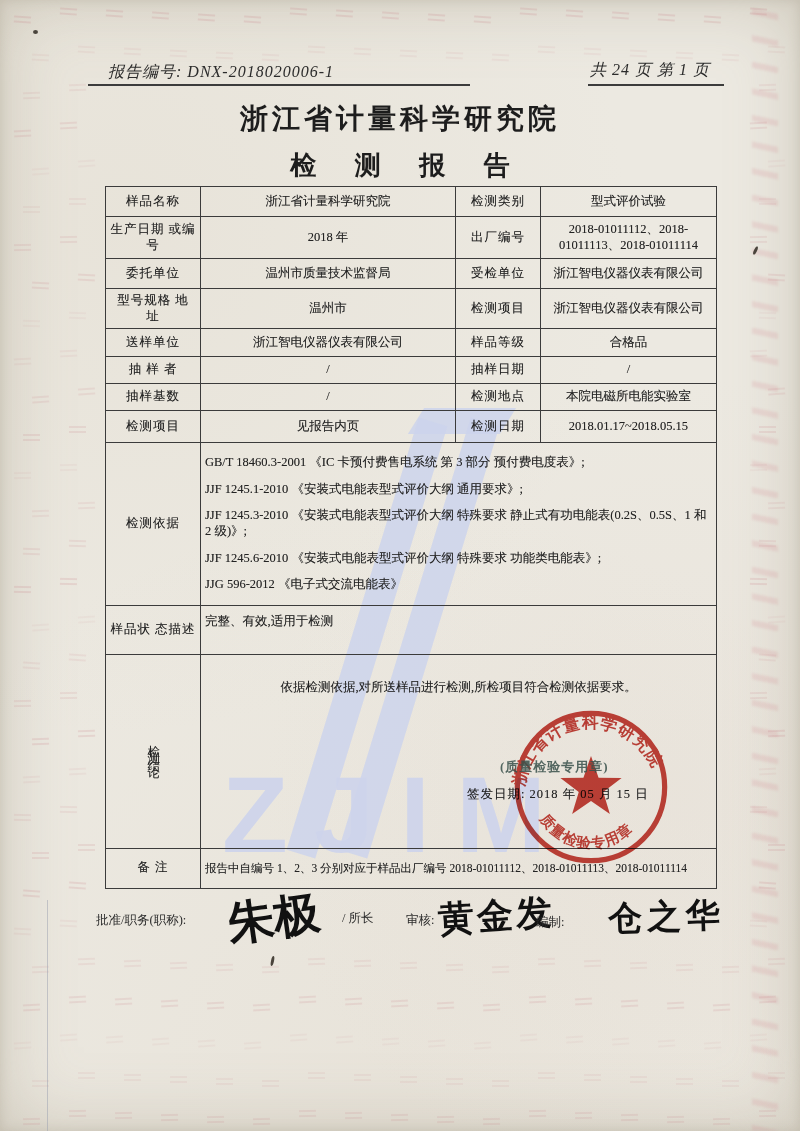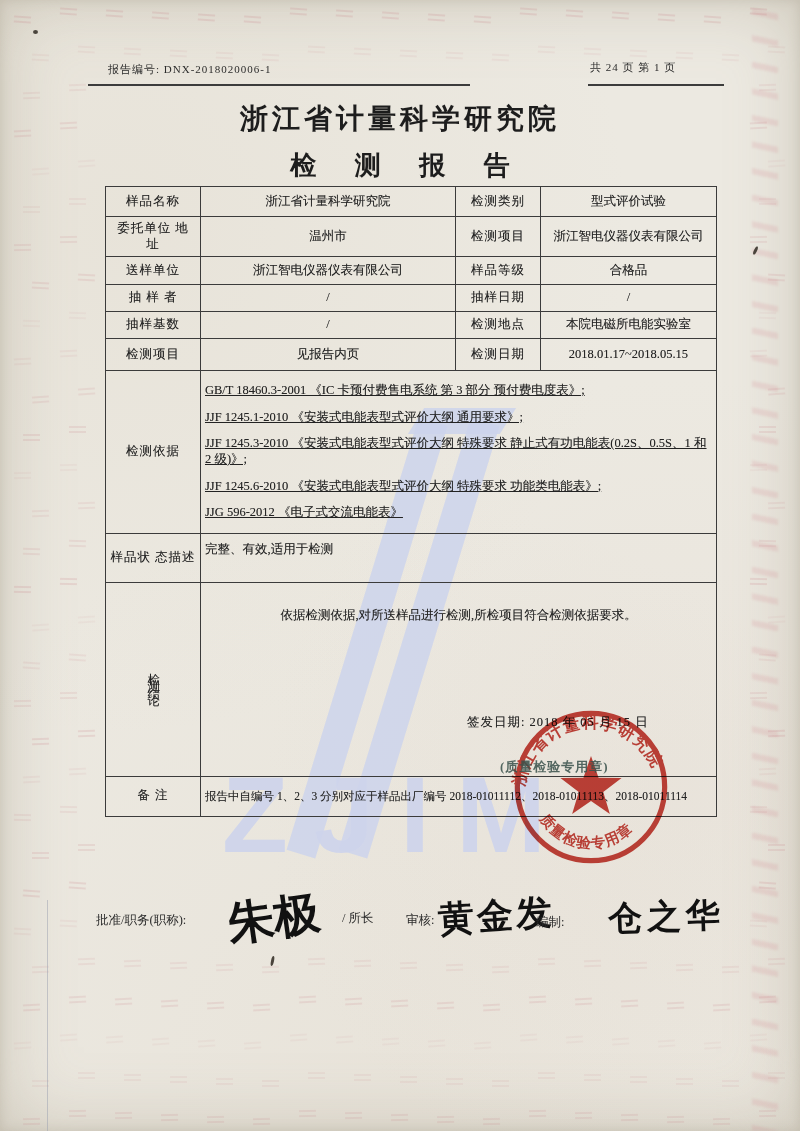--- a/index.html
+++ b/index.html
@@ -8,32 +8,32 @@
     background:
       radial-gradient(circle at 15% 20%, rgba(214,204,186,.20), transparent 45%),
       radial-gradient(circle at 85% 70%, rgba(222,206,196,.16), transparent 40%),
       radial-gradient(circle at 50% 95%, rgba(216,204,188,.18), transparent 50%),
       #ece9e1;
     box-shadow: inset 0 0 70px rgba(150,138,116,.35), inset 0 0 12px rgba(140,130,110,.25);
     font-family:"Liberation Serif","DejaVu Serif",serif; color:#222;
   }
   .abs{position:absolute;}
   
-  .hdr-text{font-size:11px; letter-spacing:1px; color:#2b2b2b; white-space:nowrap;}
+  .hdr-text{font-size:16px; letter-spacing:1px; color:#2b2b2b; white-space:nowrap;font-style:italic;}
   .rule{height:2px; background:#3c3c3c;}
   .org-title{width:800px; text-align:center; font-size:28px; font-weight:bold; letter-spacing:4px; color:#1d1d1d;}
   .doc-title{width:800px; text-align:center; font-size:26px; font-weight:bold; letter-spacing:16px; color:#1d1d1d;}
   
   table.rep{border-collapse:collapse; table-layout:fixed; width:611px; background:transparent;}
   table.rep td{border:1.6px solid #3b3b3b; padding:1px 4px; font-size:12.5px; line-height:1.25; color:#232323; text-shadow:0 0 .4px #33333366;}
   td.lab{text-align:center; letter-spacing:1px;}
   td.val{text-align:center;}
   td.val-left{text-align:left; padding-left:10px;}
   .vert{writing-mode:vertical-rl; text-orientation:upright; letter-spacing:7px; display:inline-block;}
-  .basis-line{margin:11px 0;text-decoration:underline;}
+  .basis-line{margin:11px 0;}
   
   .wm-bar{position:absolute; background:#cdd3ec; opacity:.85;}
   .wm-text{position:absolute; font-family:"Liberation Sans","DejaVu Sans",sans-serif; font-weight:bold; font-size:108px; letter-spacing:26px; color:#ced4ec; opacity:.9;}
   
   .stamp{mix-blend-mode:multiply; opacity:.92;}
   .stamp-overlay{font-size:13px; color:#39514b; letter-spacing:1px; font-weight:bold; opacity:.85;}
   .issue-line{font-size:12.5px; color:#222; letter-spacing:1px; white-space:nowrap;}
   
   .foot-lab{font-size:12.5px; color:#2b2b2b; white-space:nowrap;}
   .sig{font-weight:bold; color:#111; white-space:nowrap; font-family:"DejaVu Serif",serif;}
@@ -270,22 +270,34 @@
         <col style="width:85px">
         <col style="width:176px">
       </colgroup>
     <tbody>
       <tr style="height:30px">
         <td class="lab">样品名称</td>
         <td class="val">浙江省计量科学研究院</td>
         <td class="lab">检测类别</td>
         <td class="val">型式评价试验</td>
       </tr>
+      <tr style="height:42px">
+        <td class="lab">生产日期 或编号</td>
+        <td class="val">2018 年</td>
+        <td class="lab">出厂编号</td>
+        <td class="val">2018-01011112、2018-01011113、2018-01011114</td>
+      </tr>
+      <tr style="height:30px">
+        <td class="lab">委托单位</td>
+        <td class="val">温州市质量技术监督局</td>
+        <td class="lab">受检单位</td>
+        <td class="val">浙江智电仪器仪表有限公司</td>
+      </tr>
       <tr style="height:40px">
-        <td class="lab">委托单位 地 址</td>
+        <td class="lab">型号规格 地 址</td>
         <td class="val">温州市</td>
         <td class="lab">检测项目</td>
         <td class="val">浙江智电仪器仪表有限公司</td>
       </tr>
       <tr style="height:28px">
         <td class="lab">送样单位</td>
         <td class="val">浙江智电仪器仪表有限公司</td>
         <td class="lab">样品等级</td>
         <td class="val">合格品</td>
       </tr>

